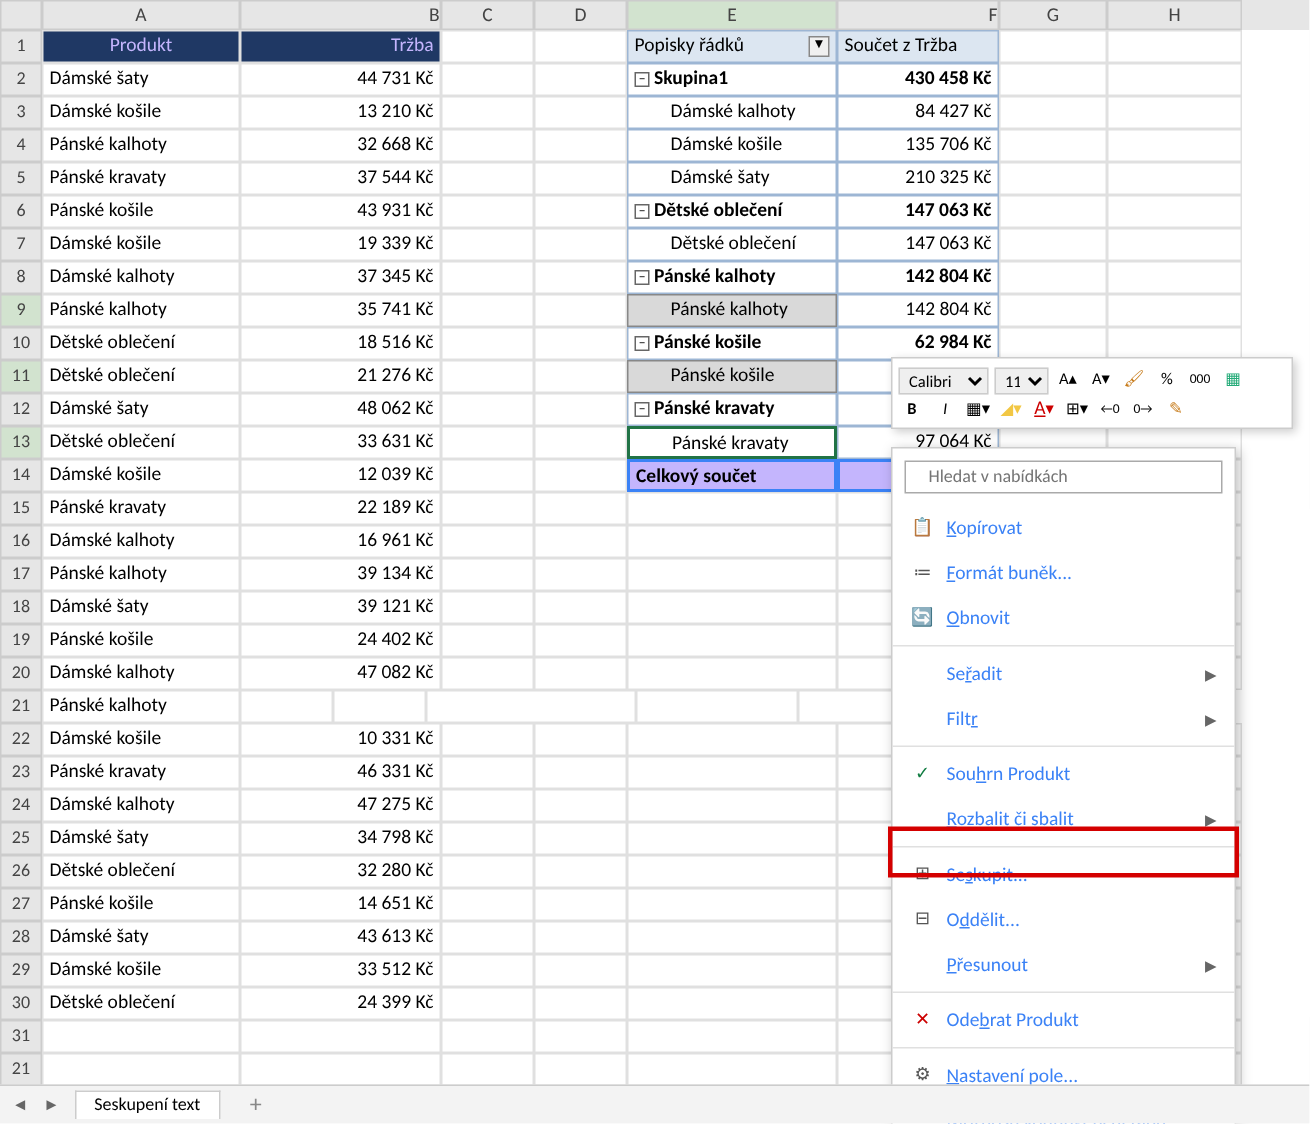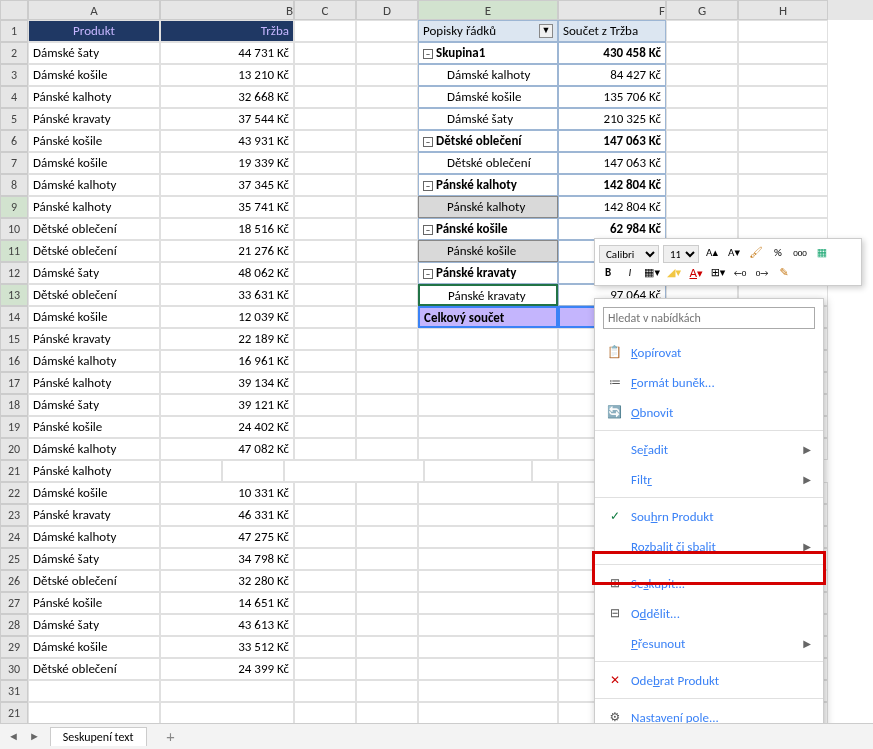--- a/index.html
+++ b/index.html
@@ -30,21 +30,21 @@
   .activeCell { background: white; border: 2px solid #217346; }
   .dropdown { float: right; width: 14px; height: 14px; border: 1px solid #888; background: #f0f0f0; margin-top: 3px; text-align: center; line-height: 10px; font-size: 9px; }
   .expcol { display: inline-block; width: 10px; height: 10px; border: 1px solid #666; line-height: 8px; text-align: center; font-size: 9px; margin-right: 3px; vertical-align: middle; }
   .indent1 { padding-left: 28px; }
   .minitool { position: absolute; left: 594px; top: 238px; width: 268px; height: 48px; background: white; border: 1px solid #ccc; box-shadow: 2px 2px 6px rgba(0,0,0,0.2); padding: 4px; }
   .mt-row { display: flex; align-items: flex-end; gap: 4px; height: 20px; }
   .mt-sel { border: 1px solid #ccc; font-size: 11px; padding: 0 2px; height: 18px; }
   .mt-btn { width: 18px; height: 18px; text-align: center; line-height: 16px; font-size: 11px; border: none; background: none; }
   .ctxmenu { position: absolute; left: 594px; top: 298px; width: 230px; background: white; border: 1px solid #ccc; box-shadow: 2px 2px 8px rgba(0,0,0,0.25); padding: 4px 0; }
   .ctx-search { margin: 4px 8px 8px; }
-  .ctx-search input { width: 100%; height: 22px; border: 1px solid #aaa; padding: 0 4px; font-size: 12px; color: #888; }
+  .ctx-search input { width: 100%; height: 22px; border: 1px solid #aaa; padding: 0 15px; font-size: 12px; color: #888; }
   .ctx-item { display: flex; align-items: center; height: 30px; padding: 0 12px; gap: 8px; }
   .ctx-icon { width: 16px; height: 16px; text-align: center; line-height: 16px; font-size: 12px; color: #555; }
   .ctx-label { flex: 1; font-size: 13px; color: #3b82f6; }
   .ctx-arrow { font-size: 10px; color: #666; }
   .ctx-sep { height: 1px; background: #e0e0e0; margin: 3px 0; }
   .highlight-box { position: absolute; border: 3px solid #d40000; pointer-events: none; }
   .tabs { position: absolute; bottom: 0; left: 0; right: 0; height: 26px; background: #f3f3f3; border-top: 1px solid #ccc; display: flex; align-items: center; padding: 0 8px; gap: 10px; }
   .tabnav { font-size: 11px; color: #666; }
   .tab { background: white; border: 1px solid #ccc; border-bottom: none; padding: 2px 12px; font-size: 12px; }
   .tab-add { font-size: 16px; color: #888; padding: 0 10px; }

